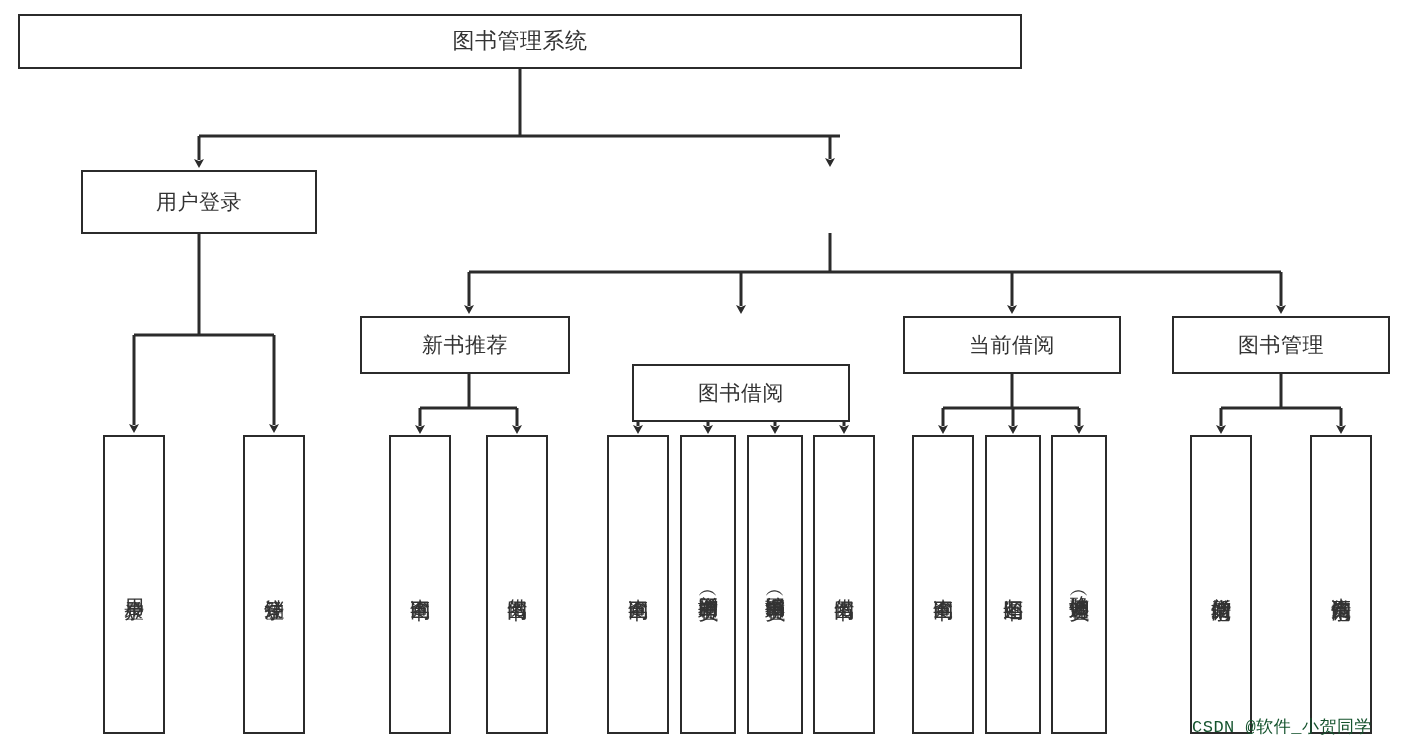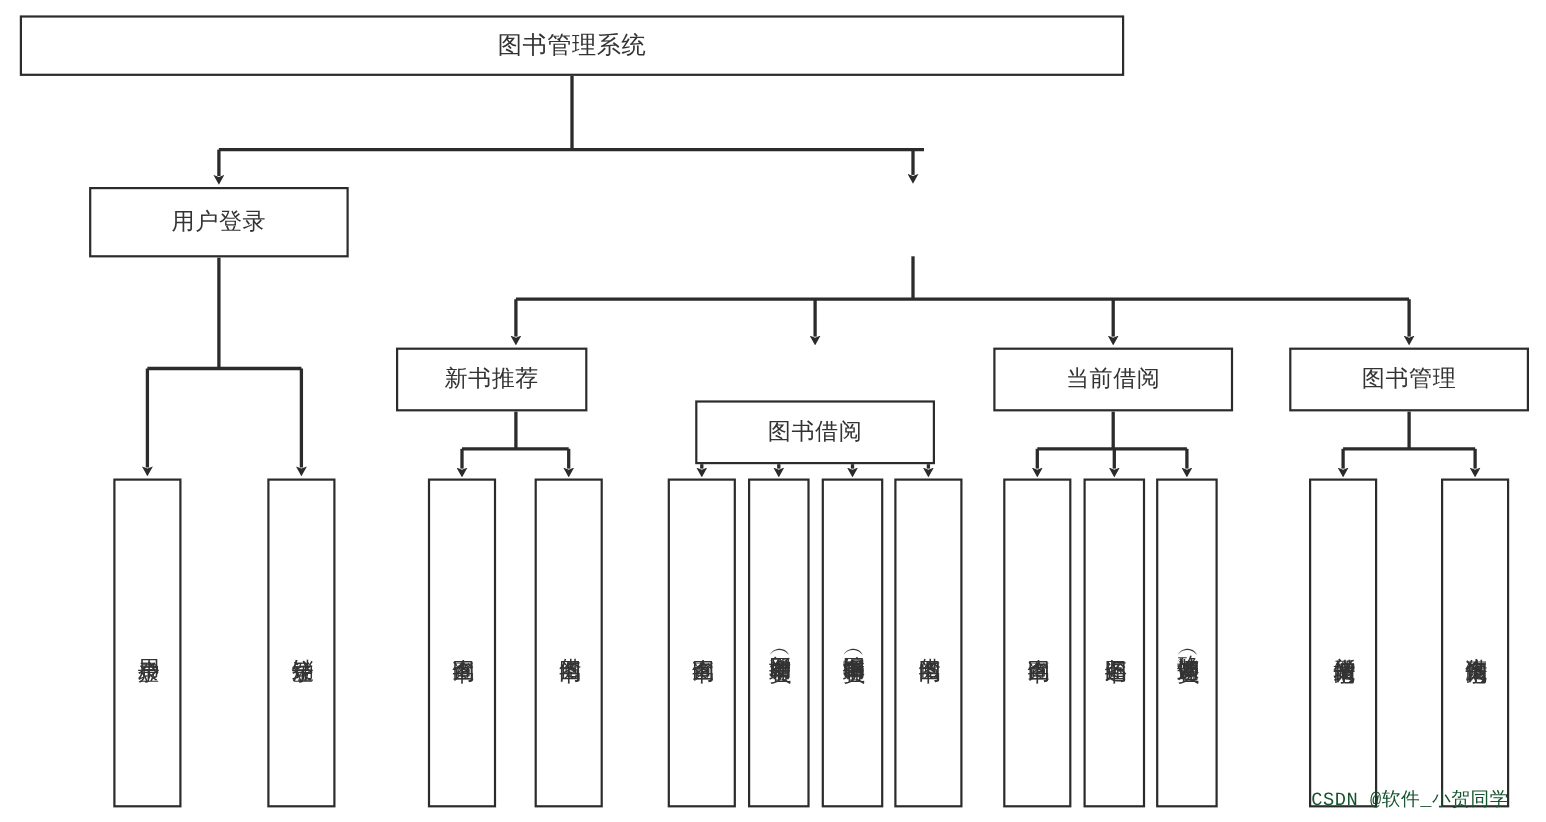--- a/index.html
+++ b/index.html
@@ -117,21 +117,21 @@
       <path d="M1221,408 L1341,408"></path>
       <path d="M1221,408 L1221,426" marker-end="url(#arrow)"></path>
       <path d="M1341,408 L1341,426" marker-end="url(#arrow)"></path>
     </g>
   </svg>
 
   <div class="node node-h" id="root-node" style="left: 18px; top: 14px; width: 1004px; height: 55px;">图书管理系统</div>
 
   <div class="node node-h" style="left: 81px; top: 170px; width: 236px; height: 64px;">用户登录</div>
 
-  <div class="node node-h" style="left: 360px; top: 316px; width: 174px; height: 58px;">新书推荐</div>
+  <div class="node node-h" style="left: 360px; top: 316px; width: 210px; height: 58px;">新书推荐</div>
   <div class="node node-h" style="left: 632px; top: 316px; width: 218px; height: 58px; margin-top: 48px;">图书借阅</div>
   <div class="node node-h" style="left: 903px; top: 316px; width: 218px; height: 58px;">当前借阅</div>
   <div class="node node-h" style="left: 1172px; top: 316px; width: 218px; height: 58px;">图书管理</div>
 
   <div class="node node-v" style="left: 103px; top: 435px; width: 62px; height: 299px;">
     <span class="vtext">用户登录</span>
   </div>
   <div class="node node-v" style="left: 243px; top: 435px; width: 62px; height: 299px;">
     <span class="vtext">注销登录</span>
   </div>

